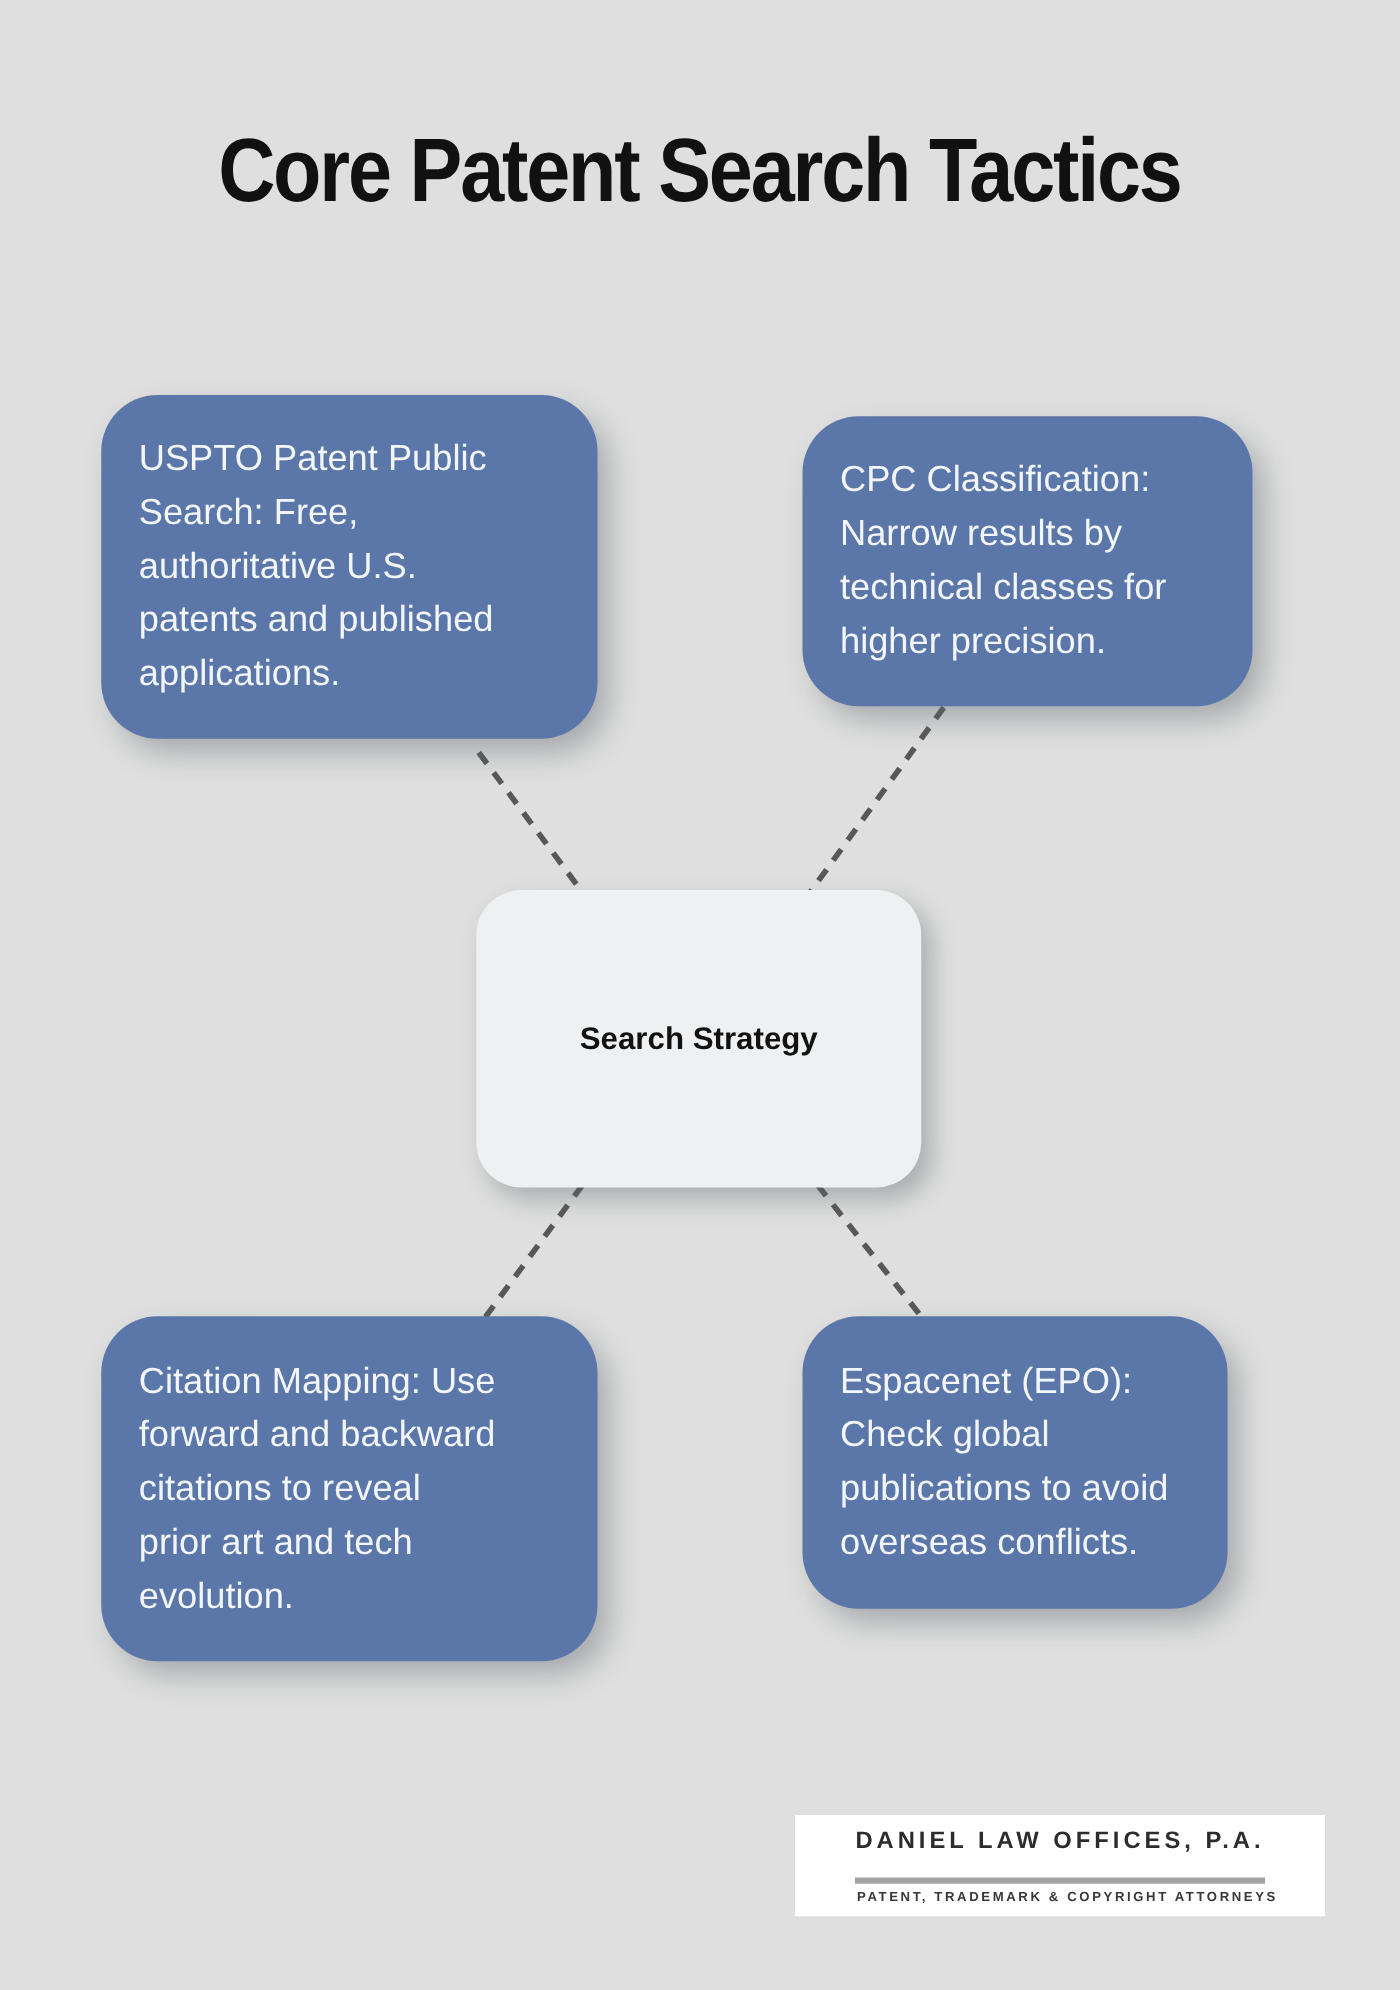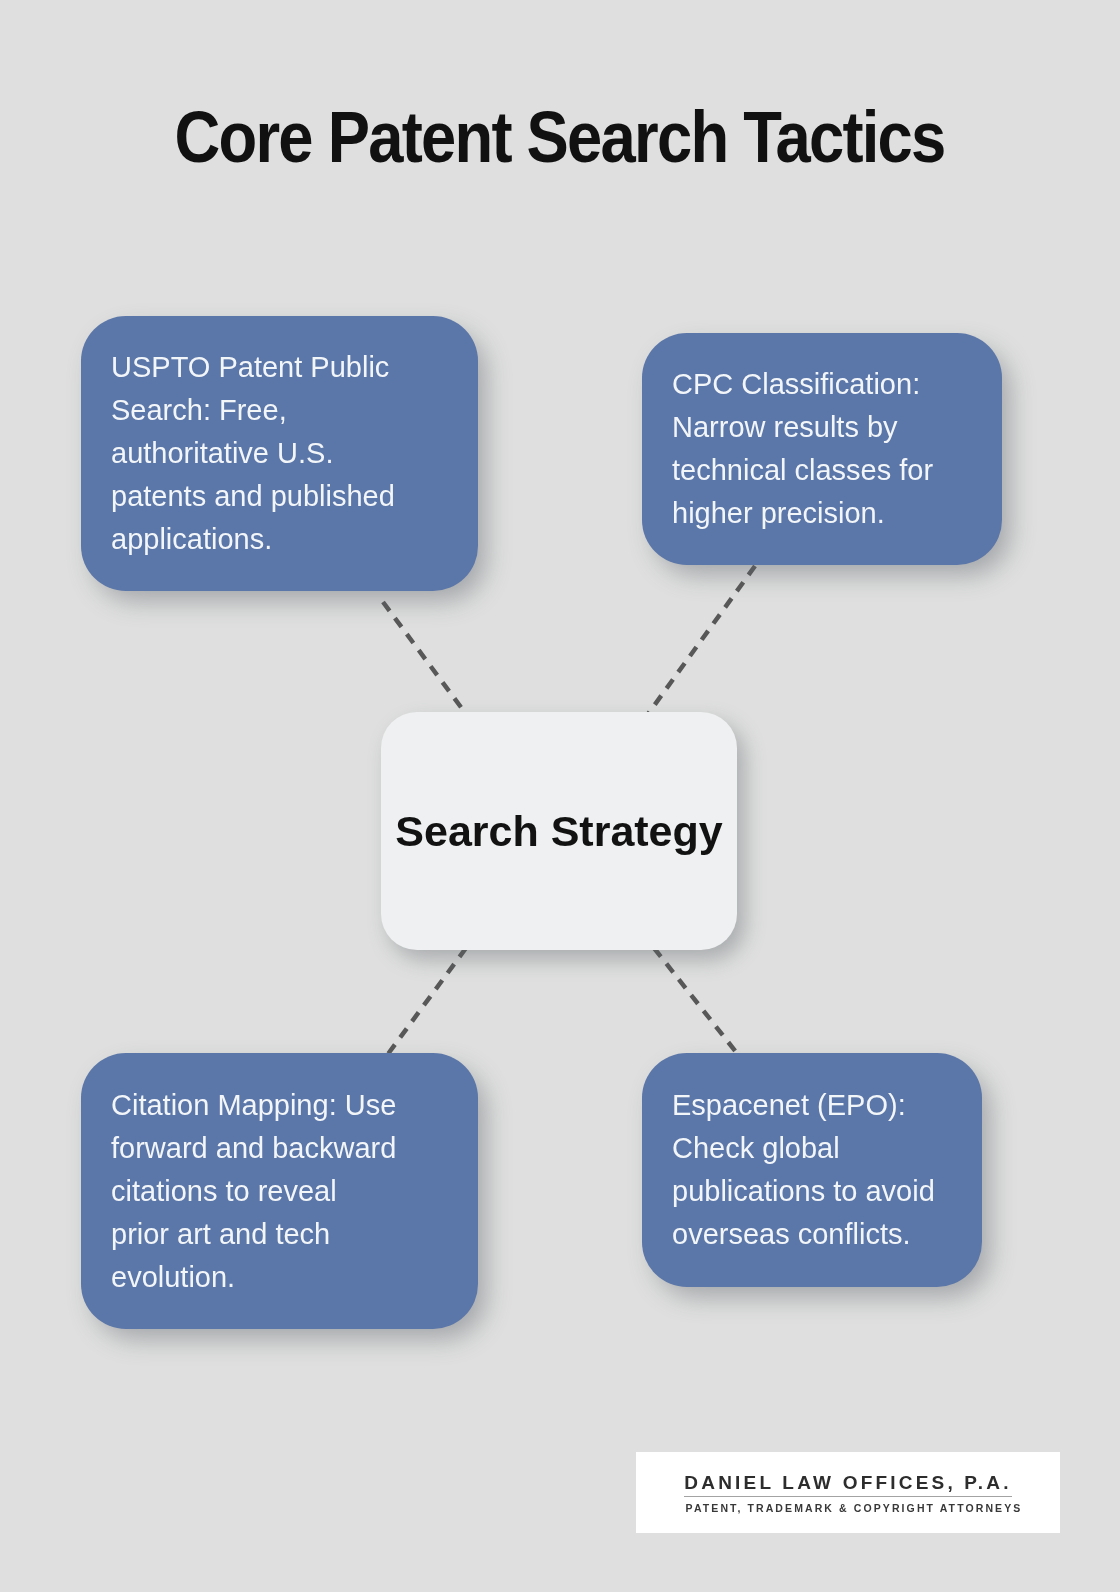--- a/index.html
+++ b/index.html
@@ -71,43 +71,43 @@
     width: 356px;
     height: 238px;
     background: var(--center-fill);
     border-radius: 36px;
     display: flex;
     align-items: center;
     justify-content: center;
     box-shadow: 8px 10px 20px rgba(95,100,108,0.4);
   }
   .center-node span {
-    font-size: 43px;
+    font-size: 25px;
     font-weight: 700;
     color: #121212;
   }
   .logo {
     position: absolute;
     left: 636px;
     top: 1452px;
     width: 424px;
     height: 81px;
     background: #ffffff;
     display: flex;
     flex-direction: column;
     align-items: center;
     justify-content: center;
   }
   .logo-name {
     font-size: 19px;
     font-weight: 700;
     letter-spacing: 3.2px;
     color: var(--logo-text);
-    border-bottom: 1px solid #a3a3a3;
-    padding-bottom: 2px;
+    border-bottom: 5px solid #a3a3a3;
+    padding-bottom: 18px;
     margin-bottom: 5px;
     white-space: nowrap;
   }
   .logo-tagline {
     font-size: 10.5px;
     font-weight: 700;
     letter-spacing: 2.1px;
     color: #383838;
     white-space: nowrap;
     margin-left: 12px;

